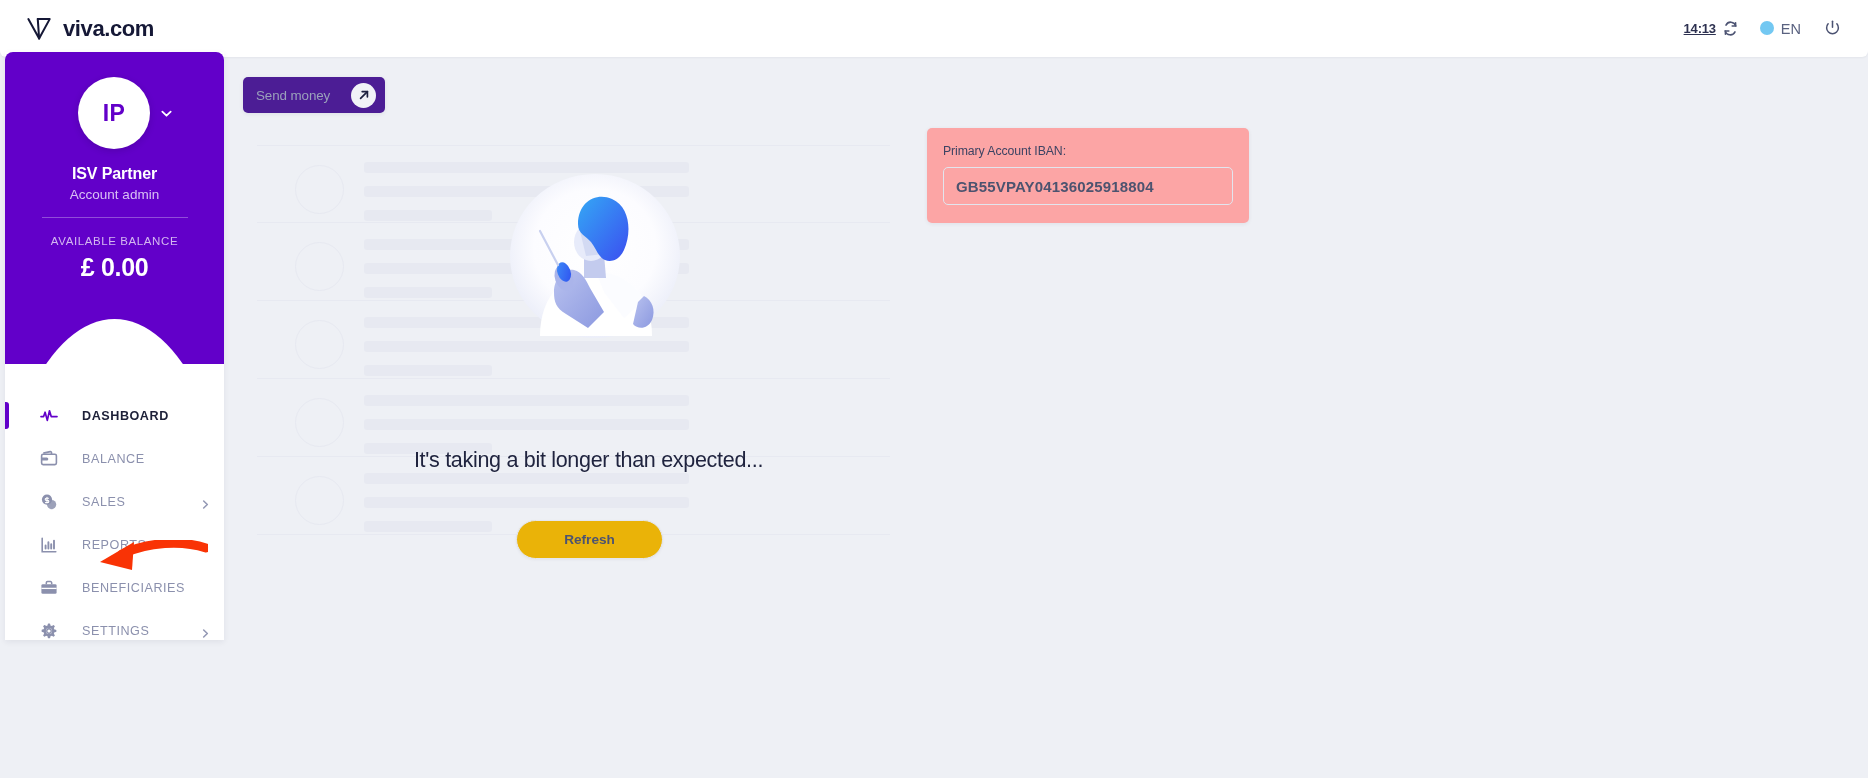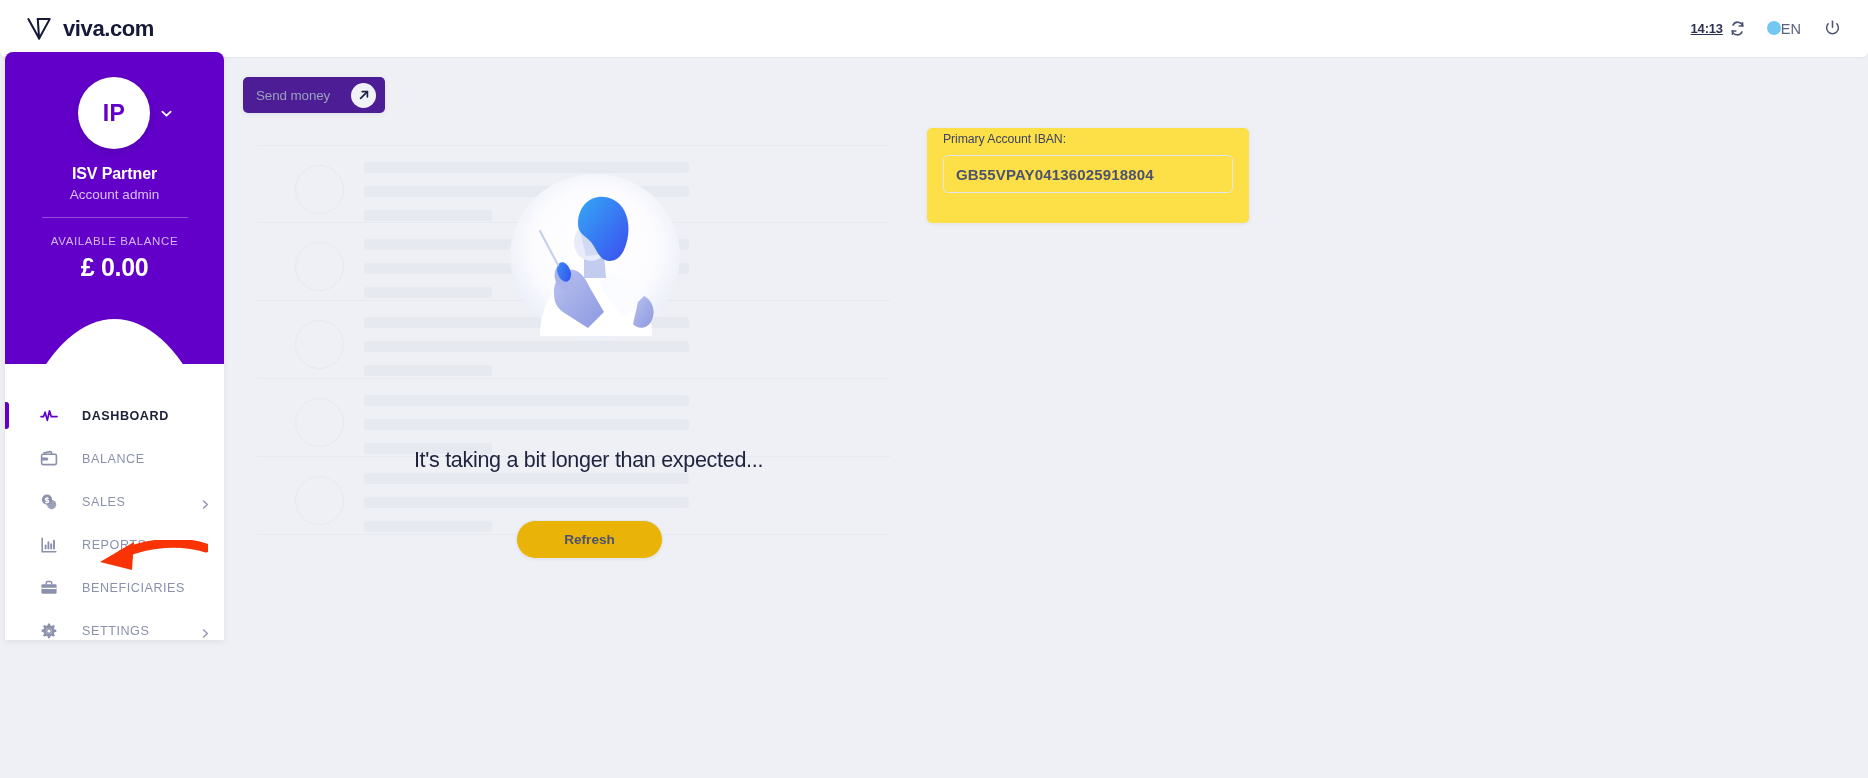--- a/index.html
+++ b/index.html
@@ -28,21 +28,21 @@
     letter-spacing: -0.4px;
   }
   .topbar-right { display: flex; align-items: center; gap: 22px; }
   .clock-wrap { display: flex; align-items: center; gap: 7px; }
   .clock-time {
     font-size: 13px; font-weight: 700; color: #2d3150;
     letter-spacing: -0.2px;
     text-decoration: underline;
   }
   .refresh-ico { width: 15px; height: 15px; display: block; color: #4c5372; }
-  .lang-wrap { display: flex; align-items: flex-start; gap: 0; }
+  .lang-wrap { display: flex; align-items: flex-start; gap: 7px; }
   .globe-dot {
     width: 14px; height: 14px; border-radius: 50%;
     background: #73c8f2; display: block;
   }
   .lang-label { font-size: 14.5px; color: #5a6280; font-weight: 500; }
   .power-ico { width: 19px; height: 19px; color: #4c5372; display: block; }
 
   
   .sidebar {
     position: absolute; left: 5px; top: 52px;
@@ -150,24 +150,24 @@
     width: 25px; height: 25px; border-radius: 50%;
     background: #f1f2f7;
     display: flex; align-items: center; justify-content: center;
   }
   .sendmoney-btn svg { width: 12px; height: 12px; color: #1e2240; display: block; }
 
   
   .iban-card {
     position: absolute; left: 927px; top: 128px;
     width: 322px; height: 95px;
-    background: #fde047;
+    background: #fca5a5;
     border-radius: 5px;
     box-shadow: 0 1px 4px rgba(30,34,60,.07);
-    padding: 4px 16px 0 16px;
+    padding: 16px 16px 0 16px;
   }
   .iban-label {
     font-size: 12.3px; color: #3d4363; font-weight: 500;
     letter-spacing: -0.1px;
   }
   .iban-box {
     margin-top: 9px;
     height: 38px;
     border: 1px solid #e2e5ee;
     border-radius: 5px;

